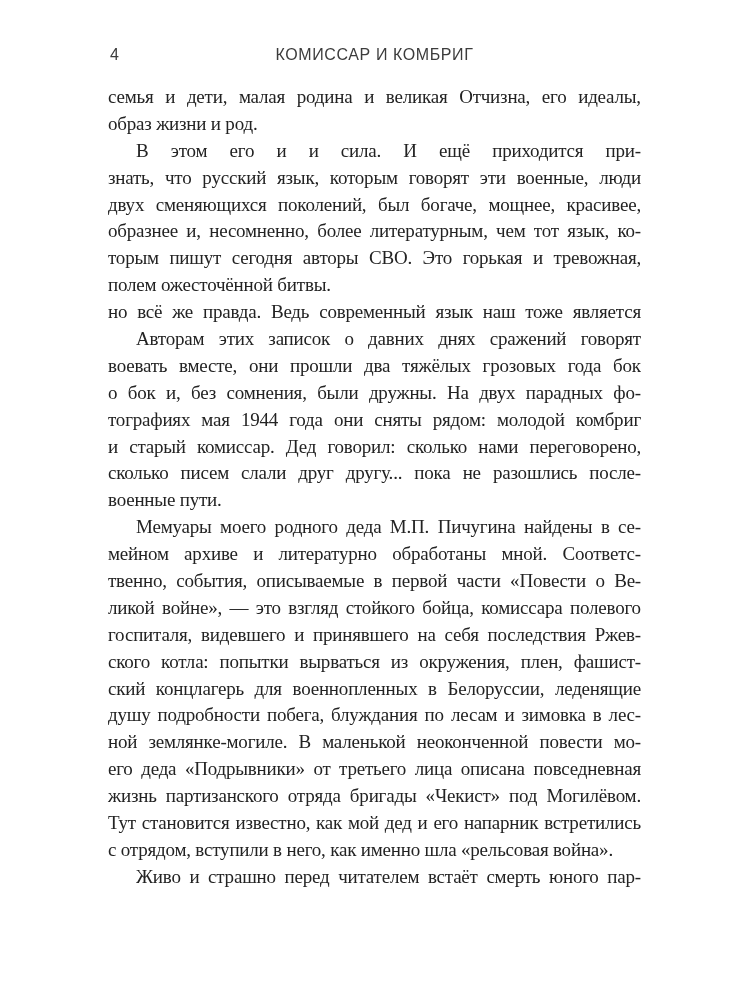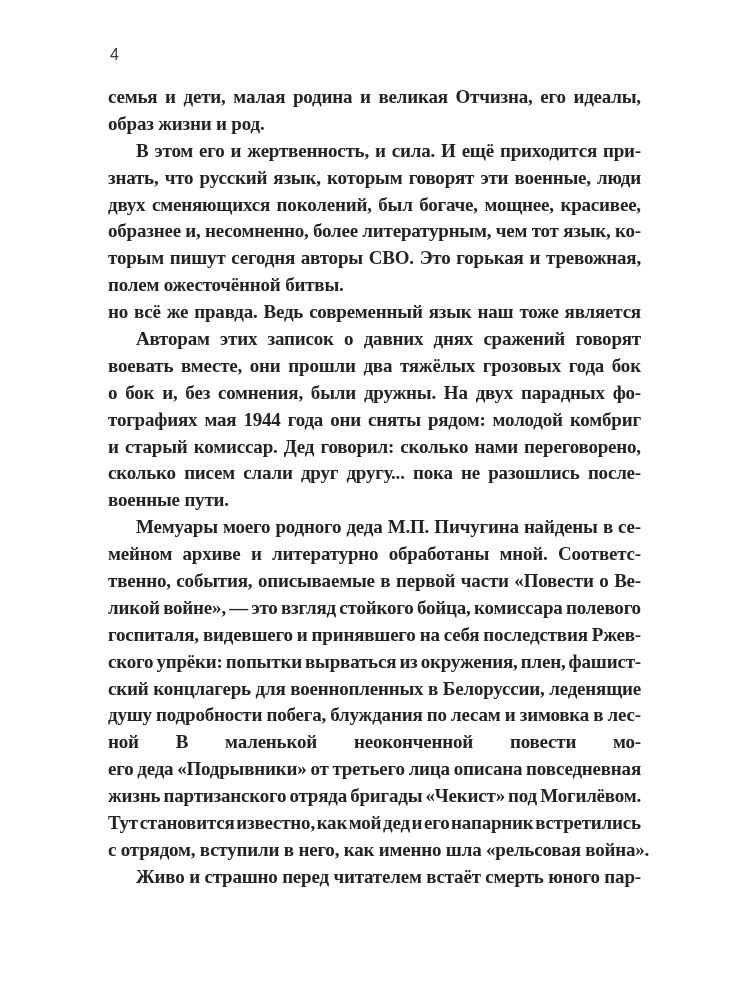--- a/index.html
+++ b/index.html
@@ -45,61 +45,60 @@
     width: 533px;
     color: #232323;
     font-size: 19px;
     letter-spacing: -0.2px;
   }
   .line {
     height: 26.9px;
     line-height: 26.9px;
     white-space: nowrap;
     text-align: left;
-    font-weight: bold;
   }
   .line.just {
     display: flex;
     justify-content: space-between;
   }
   .line.just span {
     display: inline-block;
     white-space: nowrap;
   }
   .line.indent {
     padding-left: 28px;
   }
 </style>
 </head>
 <body>
 
 <div class="page">
   <div class="header">
     <span class="pagenum">4</span>
+    <span class="running-title">КОМИССАР И КОМБРИГ</span>
   </div>
   <div class="text-block" id="text-block">
       <div class="line just">
         <span>семья</span>
         <span>и</span>
         <span>дети,</span>
         <span>малая</span>
         <span>родина</span>
         <span>и</span>
         <span>великая</span>
         <span>Отчизна,</span>
         <span>его</span>
         <span>идеалы,</span>
       </div>
       <div class="line">образ жизни и род.</div>
       <div class="line just indent">
         <span>В</span>
         <span>этом</span>
         <span>его</span>
         <span>и</span>
-        <span>жертвенность,</span>
         <span>и</span>
         <span>сила.</span>
         <span>И</span>
         <span>ещё</span>
         <span>приходится</span>
         <span>при-</span>
       </div>
       <div class="line just">
         <span>знать,</span>
         <span>что</span>
@@ -269,21 +268,21 @@
         <span>видевшего</span>
         <span>и</span>
         <span>принявшего</span>
         <span>на</span>
         <span>себя</span>
         <span>последствия</span>
         <span>Ржев-</span>
       </div>
       <div class="line just">
         <span>ского</span>
-        <span>упрёки:</span>
+        <span>котла:</span>
         <span>попытки</span>
         <span>вырваться</span>
         <span>из</span>
         <span>окружения,</span>
         <span>плен,</span>
         <span>фашист-</span>
       </div>
       <div class="line just">
         <span>ский</span>
         <span>концлагерь</span>
@@ -300,20 +299,21 @@
         <span>блуждания</span>
         <span>по</span>
         <span>лесам</span>
         <span>и</span>
         <span>зимовка</span>
         <span>в</span>
         <span>лес-</span>
       </div>
       <div class="line just">
         <span>ной</span>
+        <span>землянке-могиле.</span>
         <span>В</span>
         <span>маленькой</span>
         <span>неоконченной</span>
         <span>повести</span>
         <span>мо-</span>
       </div>
       <div class="line just">
         <span>его</span>
         <span>деда</span>
         <span>«Подрывники»</span>

